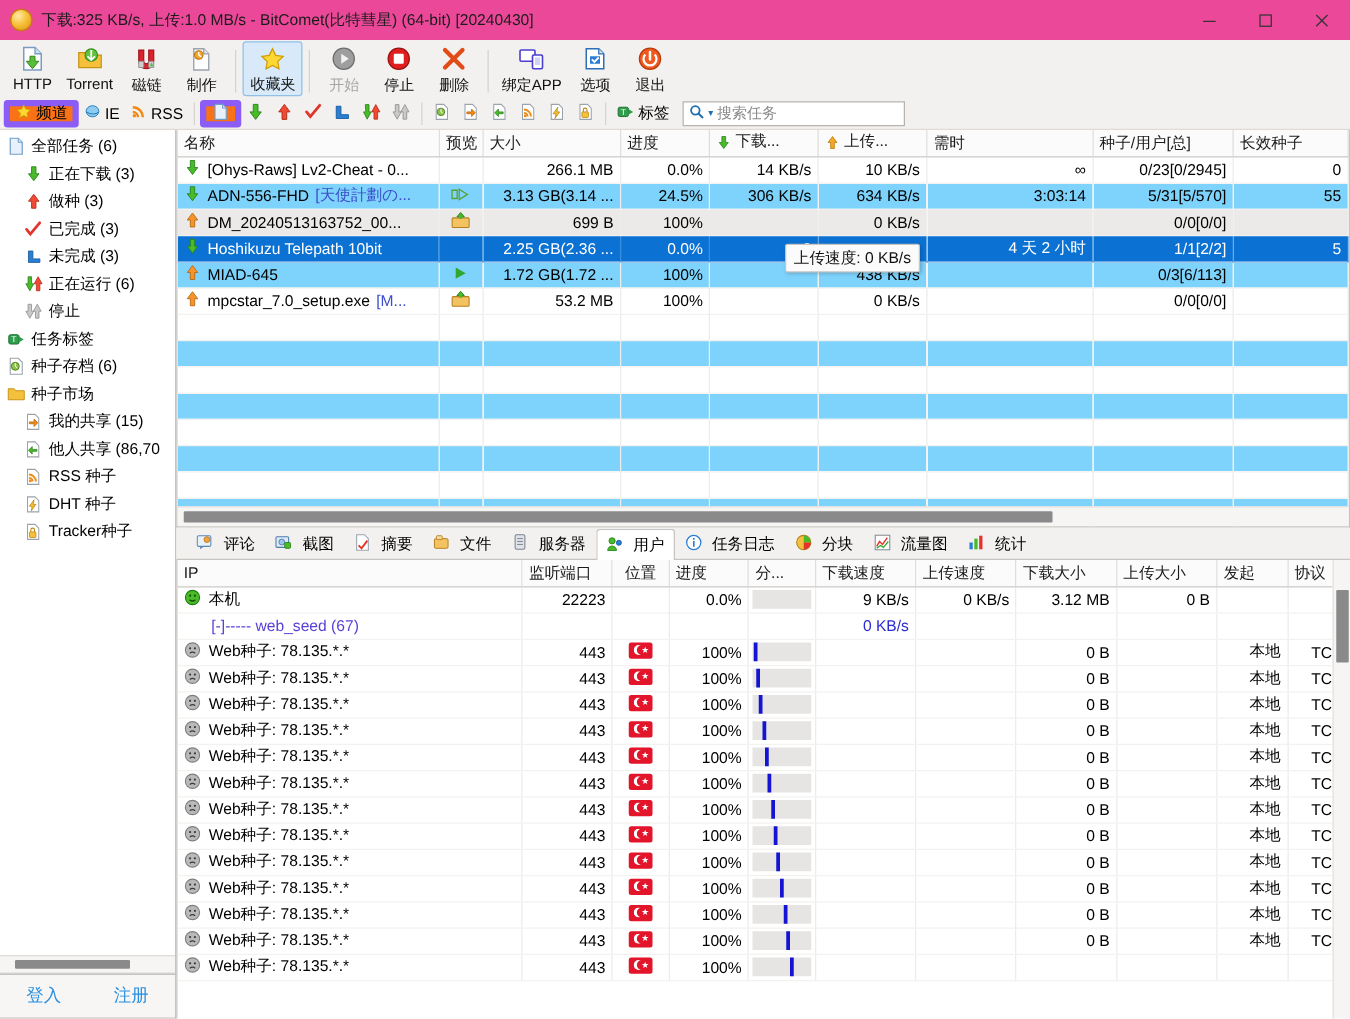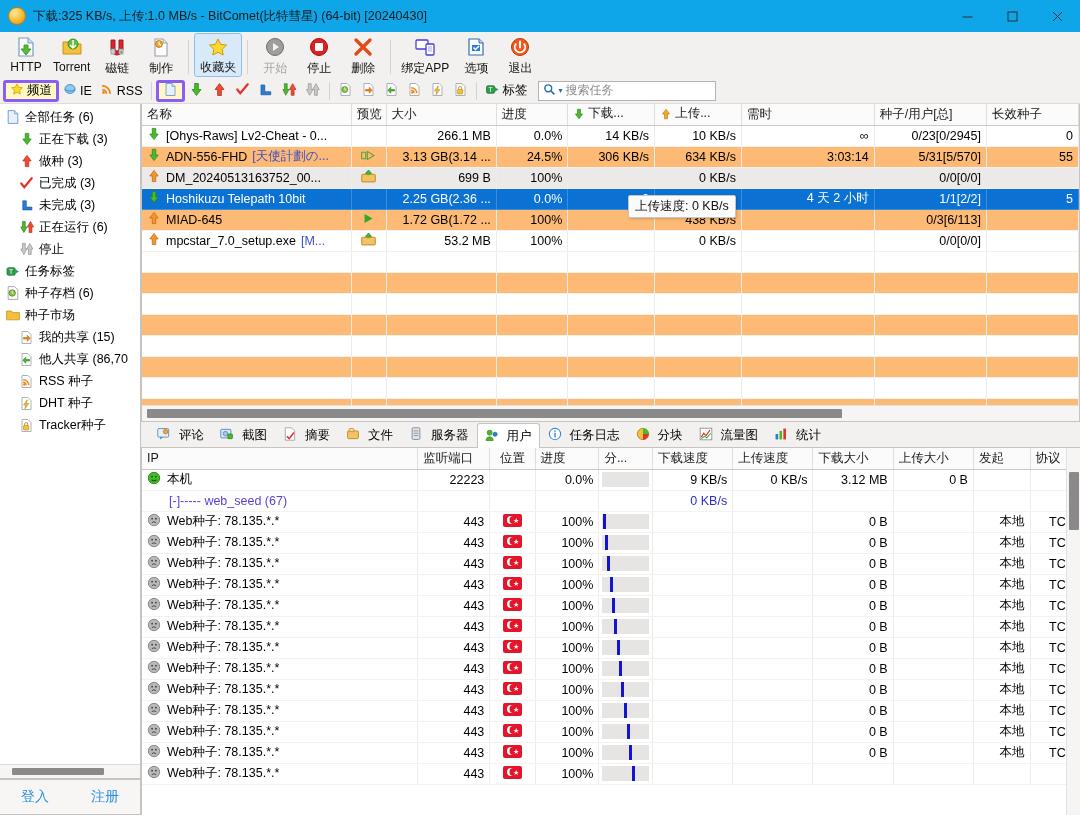--- a/index.html
+++ b/index.html
@@ -8,21 +8,21 @@
     width:1080px; height:815px;
     font-family:"Liberation Sans", sans-serif;
     font-size:12px;
     background:#f0efee;
     overflow:hidden;
     color:#000;
   }
   .app { width:1080px; height:815px; display:flex; flex-direction:column; background:#f3f1ef; }
 
   
-  .titlebar { height:32px; background:#0ea5e9; display:flex; align-items:center; position:relative; flex:0 0 32px; }
+  .titlebar { height:32px; background:#ec4899; display:flex; align-items:center; position:relative; flex:0 0 32px; }
   .titlebar .appicon { width:18px; height:18px; margin-left:8px; margin-right:7px; border-radius:50%;
      background:radial-gradient(circle at 35% 30%, #ffe9a8 0%, #f7c23c 45%, #e08d12 100%); border:1px solid #c67e10; }
   .titlebar .title { font-size:12.5px; color:#1b1b1b; white-space:nowrap; }
   .wincontrols { position:absolute; right:0; top:0; height:32px; display:flex; }
   .wc { width:45px; height:32px; display:flex; align-items:center; justify-content:center; color:#333; font-size:13px; }
   .wc svg { display:block; }
 
   
   .menubar { height:22px; display:flex; align-items:center; padding-left:8px; background:#f3f1ef; flex:0 0 22px; }
   .menubar .mi { padding:2px 9px; font-size:12.5px; color:#111; white-space:nowrap; }
@@ -33,21 +33,21 @@
           padding:2px 5px 0; }
   .tbtn .ic { height:24px; display:flex; align-items:center; justify-content:center; }
   .tbtn .lb { font-size:12px; color:#111; margin-top:1px; white-space:nowrap; }
   .tbtn.sel { background:#d8eaf9; border:1px solid #8fc0e8; border-radius:3px; height:44px; }
   .tbtn.dis .lb { color:#a6a6a6; }
   .tsep { width:1px; height:34px; background:#d5d2cf; margin:3px 5px 0; }
 
   
   .toolbar2 { height:26px; background:#f3f1ef; display:flex; align-items:center; padding-left:3px; flex:0 0 26px; border-bottom:1px solid #dedbd8; }
   .t2btn { height:22px; display:flex; align-items:center; padding:0 4px; gap:3px; font-size:12.5px; white-space:nowrap; }
-  .t2btn.sel { background:#fef9c3; border:3px solid #8b5cf6; border-radius:3px; }
+  .t2btn.sel { background:#f97316; border:5px solid #8b5cf6; border-radius:3px; }
   .t2sep { width:1px; height:18px; background:#d5d2cf; margin:0 4px; }
   .searchbox { width:178px; height:20px; background:#fff; border:1px solid #b5b2af; display:flex; align-items:center;
                gap:3px; padding:0 4px; margin-left:6px; }
   .searchbox .ph { color:#8b8b8b; font-size:12px; }
 
   
   .body { flex:1; display:flex; min-height:0; }
 
   
   .sidebar { width:141px; flex:0 0 141px; display:flex; flex-direction:column; background:#f3f1ef; }
@@ -70,21 +70,21 @@
   table.grid { border-collapse:collapse; table-layout:fixed; width:100%; }
   .hdr th { height:21px; background:#fbfbfb; border-right:1px solid #e0dedc; border-bottom:1px solid #ccc9c6;
             font-weight:normal; font-size:12.5px; color:#1a1a1a; padding:0 5px; text-align:left; white-space:nowrap; overflow:hidden; }
   .hdr th.l { text-align:left; }
   .hdr th.c { text-align:center; }
   .hdr th .hico { display:inline-block; vertical-align:-3px; margin-right:3px; }
   .tbl td { height:21px; border-right:1px solid #edecea; border-bottom:1px solid #f2f1ef;
             font-size:12.5px; padding:0 5px; text-align:right; white-space:nowrap; overflow:hidden; }
   .tbl td.l { text-align:center; }
   .tbl td.c { text-align:center; padding:0; }
-  .tbl tr.alt td { background:#fdba74; }
+  .tbl tr.alt td { background:#7dd3fc; }
   .tbl tr.grey td { background:#ebeae8; }
   .tbl tr.sel td { background:#0b72d4; color:#fff; border-right-color:#3a8ede; border-bottom-color:#3a8ede; }
   .tbl tr.empty td { height:21px; }
   .namecell { display:flex; align-items:center; gap:5px; overflow:hidden; }
   .namecell .sub { color:#3b4ec9; }
   .hscroll { position:absolute; left:0; right:0; bottom:0; height:16px; background:#f6f5f4; border-top:1px solid #e3e1df;
              display:flex; align-items:center; }
   .hscroll .thumb { height:9px; background:#8a8a8a; border-radius:1px; width:695px; margin-left:5px; }
   .tooltip { position:absolute; background:#fbfbfb; border:1px solid #c8c6c3; border-radius:2px; font-size:12.5px;
              padding:2px 6px; color:#111; box-shadow:1px 1px 3px rgba(0,0,0,.18); white-space:nowrap; }

